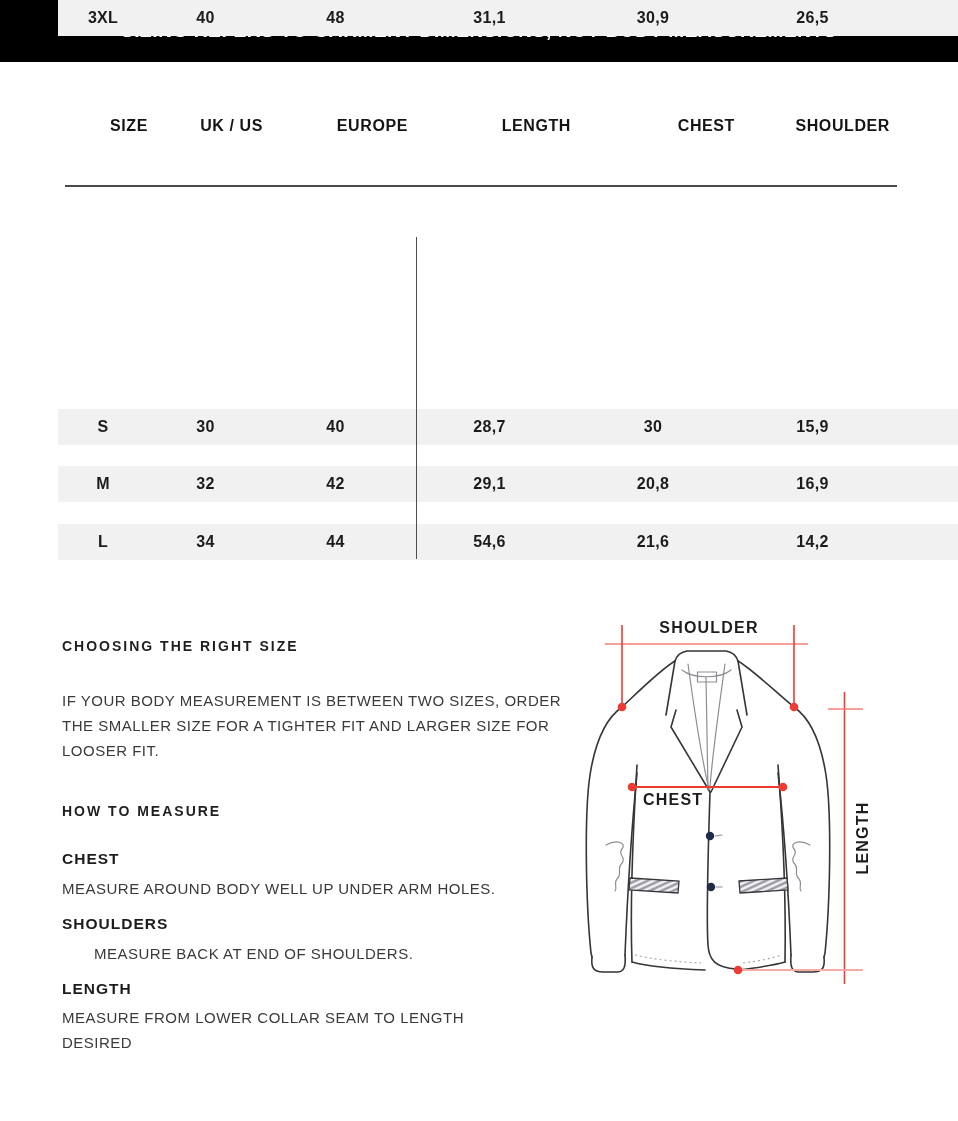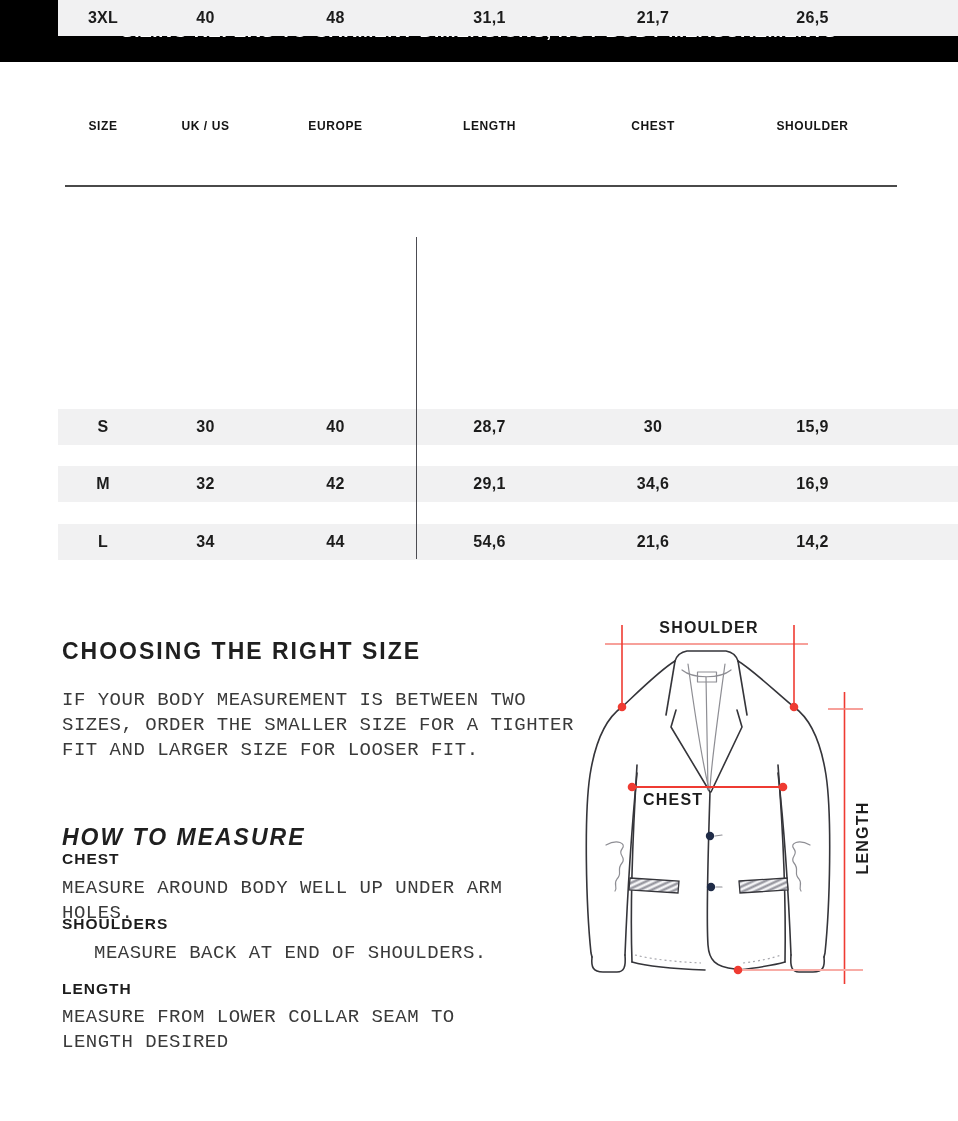--- a/index.html
+++ b/index.html
@@ -18,21 +18,21 @@
   }
 
   
   .tgrid {
     position:absolute; left:58px; width:928px;
     display:grid; grid-template-columns:90px 115px 145px 163px 164px 155px;
     align-items:center;
   }
   .thead { top:116px; height:20px; }
   .thead .cell {
-    text-align:center; font-size:12px; font-weight:700;
+    text-align:right; font-size:16px; font-weight:700;
     letter-spacing:0.6px; color:#151515;
   }
   .hrule {
     position:absolute; left:65px; top:185px; width:832px; height:2px;
     background:var(--rule_color,#4a4a4a);
   }
   .trow { height:36px; background:var(--row_bg,#f1f1f2); }
   .trow .cell {
     text-align:center; font-size:16px; font-weight:700;
     letter-spacing:0.3px; color:#1c1c1c;
@@ -40,28 +40,28 @@
   .trow:nth-of-type(1){ top:237px; } .trow:nth-of-type(2){ top:294px; }
   .trow:nth-of-type(3){ top:351px; } .trow:nth-of-type(4){ top:409px; }
   .trow:nth-of-type(5){ top:466px; } .trow:nth-of-type(6){ top:524px; }
   .vdivider {
     position:absolute; left:416px; top:237px; width:1px; height:322px;
     background:var(--divider_color,#4c4c52);
   }
 
   
   .h2 {
-    position:absolute; left:62px; font-size:23px; font-weight:700;
+    position:absolute; left:62px; font-size:14px; font-weight:700;
     letter-spacing:2px; color:var(--heading_text,#1f1f1f); white-space:nowrap;
   }
   .h-choosing { top:638px; }
-  .h-how      { top:824px;font-style:italic; }
+  .h-how      { top:803px; }
   .body-text {
-    position:absolute; left:62px; font-size:19px; line-height:25px;
-    letter-spacing:0.5px; color:var(--body_text,#3a3a3a);font-family:Liberation Mono, monospace;
+    position:absolute; left:62px; font-size:15px; line-height:25px;
+    letter-spacing:0.5px; color:var(--body_text,#3a3a3a);
   }
   .p-choosing { top:688px; width:520px; }
   .sub {
     position:absolute; left:62px; font-size:15.5px; font-weight:700;
     letter-spacing:1px; color:#1c1c1c; white-space:nowrap;
   }
   .sub-chest     { top:850px; }  .desc-chest     { top:876px; width:520px; }
   .sub-shoulders { top:915px; }  .desc-shoulders { top:941px; width:520px;margin-left:32px; }
   .sub-length    { top:980px; }  .desc-length    { top:1005px; width:470px; }
 
@@ -109,21 +109,21 @@
   <div class="cell">40</div>
   <div class="cell">28,7</div>
   <div class="cell">30</div>
   <div class="cell">15,9</div>
 </div>
 <div class="tgrid trow">
   <div class="cell">M</div>
   <div class="cell">32</div>
   <div class="cell">42</div>
   <div class="cell">29,1</div>
-  <div class="cell">34,6</div>
+  <div class="cell">20,8</div>
   <div class="cell">16,9</div>
 </div>
 <div class="tgrid trow">
   <div class="cell">L</div>
   <div class="cell">34</div>
   <div class="cell">44</div>
   <div class="cell">54,6</div>
   <div class="cell">21,6</div>
   <div class="cell">14,2</div>
 </div>
@@ -141,21 +141,21 @@
   <div class="cell">48</div>
   <div class="cell">30,7</div>
   <div class="cell">23,2</div>
   <div class="cell">18,3</div>
 </div>
 <div class="tgrid trow">
   <div class="cell">3XL</div>
   <div class="cell">40</div>
   <div class="cell">48</div>
   <div class="cell">31,1</div>
-  <div class="cell">21,7</div>
+  <div class="cell">30,9</div>
   <div class="cell">26,5</div>
 </div>
 <div class="vdivider"></div>
 
 <div class="h2 h-choosing">CHOOSING THE RIGHT SIZE</div>
 <div class="body-text p-choosing">IF YOUR BODY MEASUREMENT IS BETWEEN TWO SIZES, ORDER THE SMALLER SIZE FOR A TIGHTER FIT AND LARGER SIZE FOR LOOSER FIT.</div>
 
 <div class="h2 h-how">HOW TO MEASURE</div>
 
 <div class="sub sub-chest">CHEST</div>

